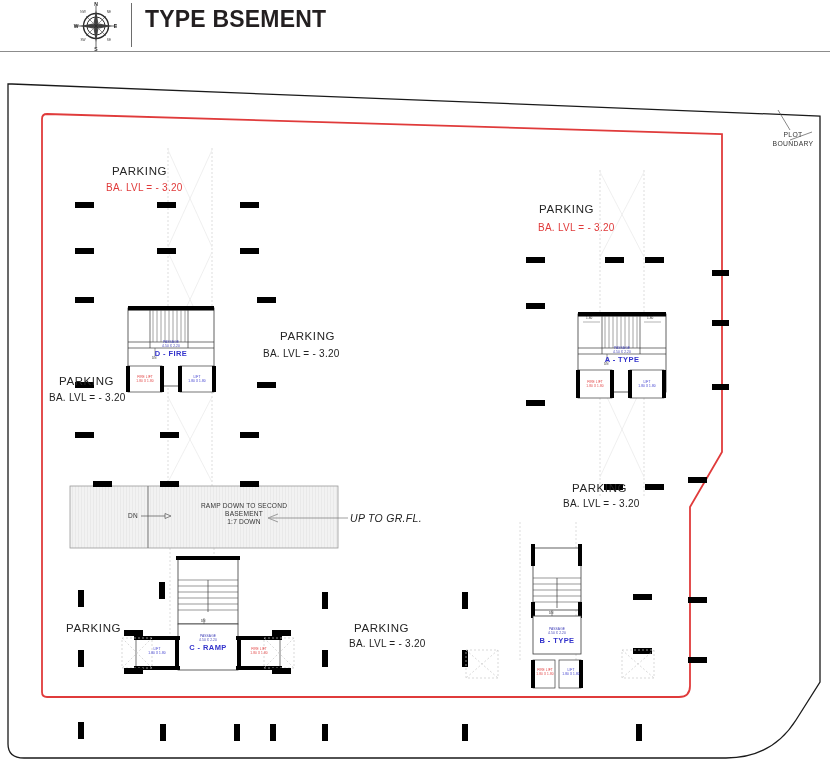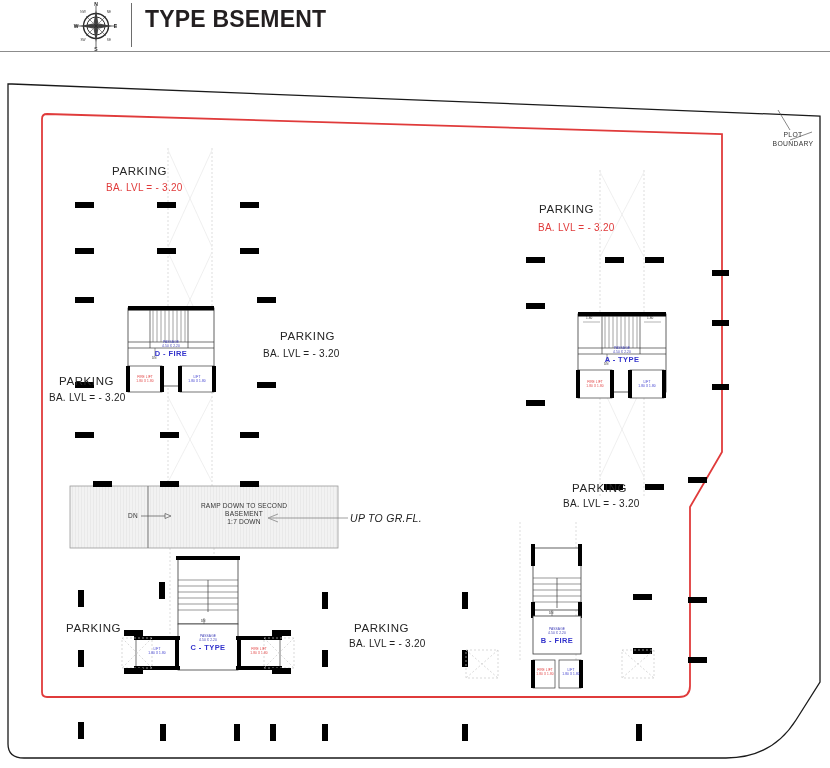--- a/index.html
+++ b/index.html
@@ -377,36 +377,36 @@
 <div class="lbl lbl-lift" style="left:633px;top:328px;width:28px;">
   <div>LIFT</div>
   <div>1.80 X 1.80</div>
 </div>
 <div class="lbl lbl-small-dn" style="left:604px;top:310px;">DN</div>
 
 <div class="lbl lbl-core-sub" style="left:178px;top:582px;width:60px;">
   <div>PASSAGE</div>
   <div>4.50 X 2.20</div>
 </div>
-<div class="lbl lbl-type" style="left:178px;top:591px;width:60px;">C - TYPE</div>
+<div class="lbl lbl-type" style="left:178px;top:591px;width:60px;">C - RAMP</div>
 <div class="lbl lbl-lift" style="left:143px;top:595px;width:28px;">
   <div>LIFT</div>
   <div>1.80 X 1.80</div>
 </div>
 <div class="lbl lbl-lift fire" style="left:245px;top:595px;width:28px;">
   <div>FIRE LIFT</div>
   <div>1.80 X 1.80</div>
 </div>
 <div class="lbl lbl-small-dn" style="left:201px;top:567px;">DN</div>
 
 <div class="lbl lbl-core-sub" style="left:527px;top:575px;width:60px;">
   <div>PASSAGE</div>
   <div>4.50 X 2.20</div>
 </div>
-<div class="lbl lbl-type" style="left:527px;top:584px;width:60px;">B - FIRE</div>
+<div class="lbl lbl-type" style="left:527px;top:584px;width:60px;">B - TYPE</div>
 <div class="lbl lbl-lift fire" style="left:534px;top:616px;width:22px;">
   <div>FIRE LIFT</div>
   <div>1.80 X 1.80</div>
 </div>
 <div class="lbl lbl-lift" style="left:560px;top:616px;width:22px;">
   <div>LIFT</div>
   <div>1.80 X 1.80</div>
 </div>
 <div class="lbl lbl-small-dn" style="left:549px;top:559px;">DN</div>
 

